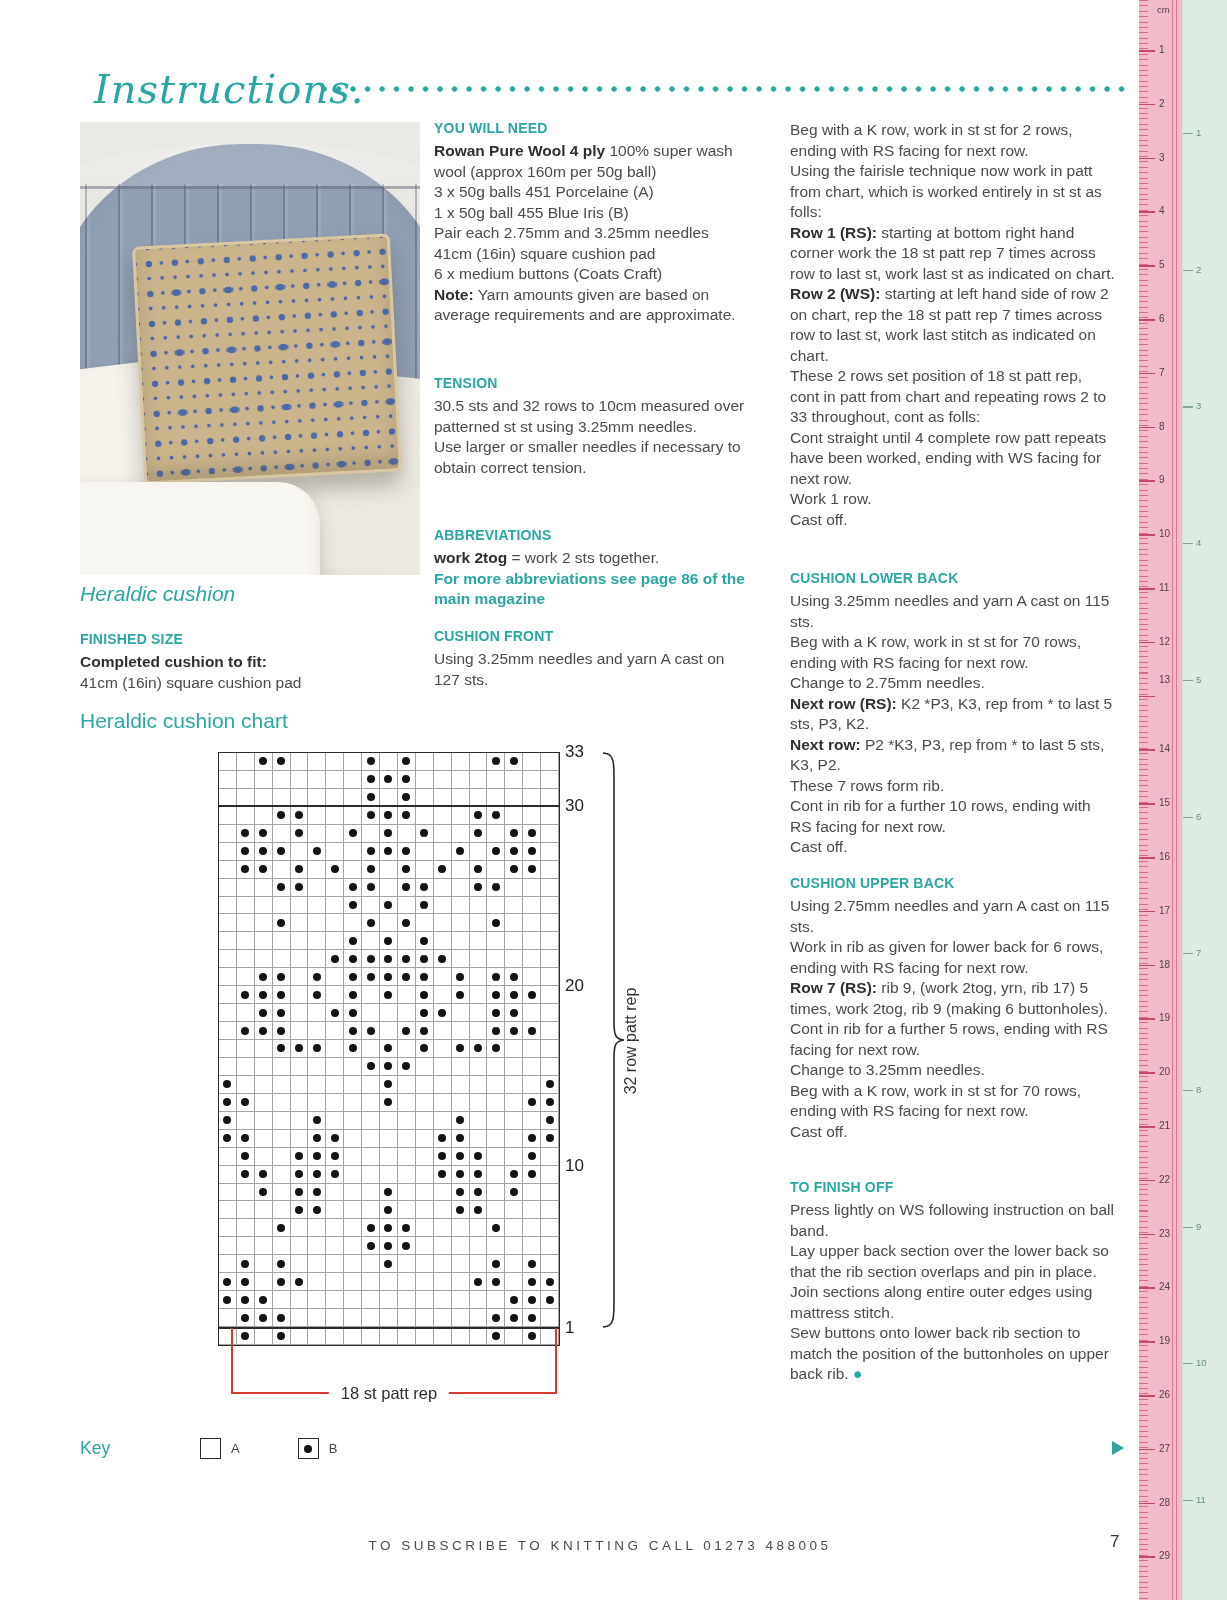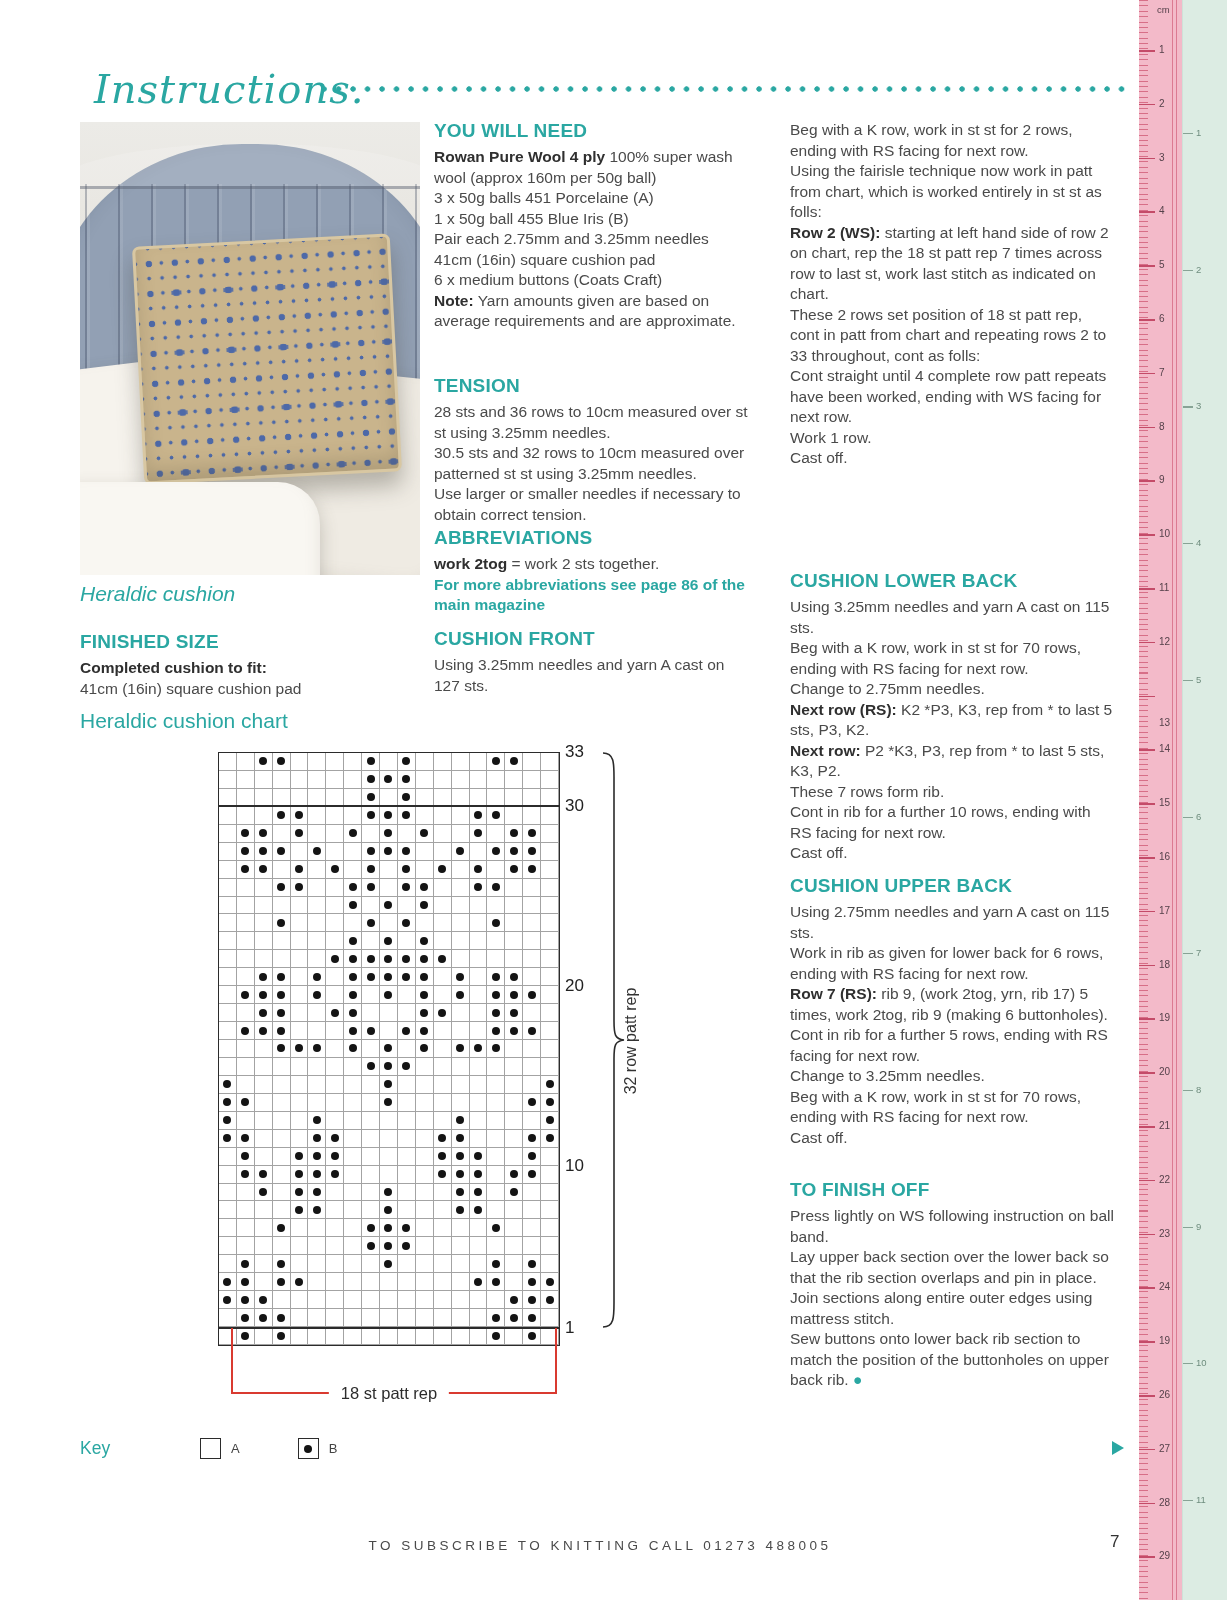--- a/index.html
+++ b/index.html
@@ -3,21 +3,21 @@
 <meta charset="utf-8">
 <style>
   :root{ --accent:#2aa7a2; --red:#d93a30; }
   html,body{ margin:0; padding:0; background:#ffffff; }
   .page{ position:relative; width:1227px; height:1600px; background:#fff; overflow:hidden;
          font-family:"Liberation Sans","DejaVu Sans",sans-serif; color:#4a4a4a; }
   p{ margin:0; font-size:15.5px; line-height:20.5px; }
   .b{ font-weight:700; color:#2f2f2f; }
   .c-accent{ color:var(--accent); font-weight:700; }
   section.col{ position:absolute; }
-  .sec-h{ margin:0 0 5px 0; color:var(--accent); font-size:19px; font-weight:700; letter-spacing:.2px; }
+  .sec-h{ margin:0 0 5px 0; color:var(--accent); font-size:14px; font-weight:700; letter-spacing:.2px; }
   .light-h{ position:absolute; margin:0; color:var(--accent); font-size:21px; font-weight:400; }
 
   
   .title{ position:absolute; left:78px; top:50px; margin:16px; font-family:"DejaVu Serif",serif;
           font-style:italic; font-weight:400; font-size:40px; color:var(--accent); letter-spacing:1px; }
   .leader{ position:absolute; left:320px; top:84px; width:808px; height:10px;
            background-image:radial-gradient(circle at 4px 5px, var(--accent) 2.4px, transparent 3px);
            background-size:14.5px 10px; background-repeat:repeat-x; }
 
   
@@ -799,21 +799,20 @@
         <p><span>Pair each 2.75mm and 3.25mm needles</span></p>
         <p><span>41cm (16in) square cushion pad</span></p>
         <p><span>6 x medium buttons (Coats Craft)</span></p>
         <p><span class="b">Note:</span><span> Yarn amounts given are based on average requirements and are approximate.</span></p>
       </div>
   </section>
 
   <section class="col" style="left:434px; top:375px; width:318px;">
     <h3 class="sec-h">TENSION</h3>
     <div>
-        <p><span>28 sts and 36 rows to 10cm measured over st st using 3.25mm needles.</span></p>
         <p><span>30.5 sts and 32 rows to 10cm measured over patterned st st using 3.25mm needles.</span></p>
         <p><span>Use larger or smaller needles if necessary to obtain correct tension.</span></p>
       </div>
   </section>
 
   <section class="col" style="left:434px; top:527px; width:318px;">
     <h3 class="sec-h">ABBREVIATIONS</h3>
     <div>
         <p><span class="b">work 2tog</span><span> = work 2 sts together.</span></p>
         <p><span class="b c-accent">For more abbreviations see page 86 of the main magazine</span></p>
@@ -824,20 +823,21 @@
     <h3 class="sec-h">CUSHION FRONT</h3>
     <div>
         <p><span>Using 3.25mm needles and yarn A cast on 127 sts.</span></p>
       </div>
   </section>
 
   <section class="col" style="left:790px; top:120px; width:325px;">
     <div>
         <p><span>Beg with a K row, work in st st for 2 rows, ending with RS facing for next row.</span></p>
         <p><span>Using the fairisle technique now work in patt from chart, which is worked entirely in st st as folls:</span></p>
+        <p><span class="b">Row 1 (RS):</span><span> starting at bottom right hand corner work the 18 st patt rep 7 times across row to last st, work last st as indicated on chart.</span></p>
         <p><span class="b">Row 2 (WS):</span><span> starting at left hand side of row 2 on chart, rep the 18 st patt rep 7 times across row to last st, work last stitch as indicated on chart.</span></p>
         <p><span>These 2 rows set position of 18 st patt rep, cont in patt from chart and repeating rows 2 to 33 throughout, cont as folls:</span></p>
         <p><span>Cont straight until 4 complete row patt repeats have been worked, ending with WS facing for next row.</span></p>
         <p><span>Work 1 row.</span></p>
         <p><span>Cast off.</span></p>
       </div>
   </section>
 
   <section class="col" style="left:790px; top:570px; width:325px;">
     <h3 class="sec-h">CUSHION LOWER BACK</h3>
@@ -903,21 +903,21 @@
         <div class="cm-num" style="top: 420.6px;">8</div>
         <div class="cm-tick" style="top: 480.4px;"></div>
         <div class="cm-num" style="top: 474.4px;">9</div>
         <div class="cm-tick" style="top: 534.2px;"></div>
         <div class="cm-num" style="top: 528.2px;">10</div>
         <div class="cm-tick" style="top: 588px;"></div>
         <div class="cm-num" style="top: 582px;">11</div>
         <div class="cm-tick" style="top: 641.8px;"></div>
         <div class="cm-num" style="top: 635.8px;">12</div>
         <div class="cm-tick" style="top: 695.6px;"></div>
-        <div class="cm-num" style="top: 717px;">13</div>
+        <div class="cm-num" style="top: 674px;">13</div>
         <div class="cm-tick" style="top: 749.4px;"></div>
         <div class="cm-num" style="top: 743.4px;">14</div>
         <div class="cm-tick" style="top: 803.2px;"></div>
         <div class="cm-num" style="top: 797.2px;">15</div>
         <div class="cm-tick" style="top: 857px;"></div>
         <div class="cm-num" style="top: 851px;">16</div>
         <div class="cm-tick" style="top: 910.8px;"></div>
         <div class="cm-num" style="top: 904.8px;">17</div>
         <div class="cm-tick" style="top: 964.6px;"></div>
         <div class="cm-num" style="top: 958.6px;">18</div>

